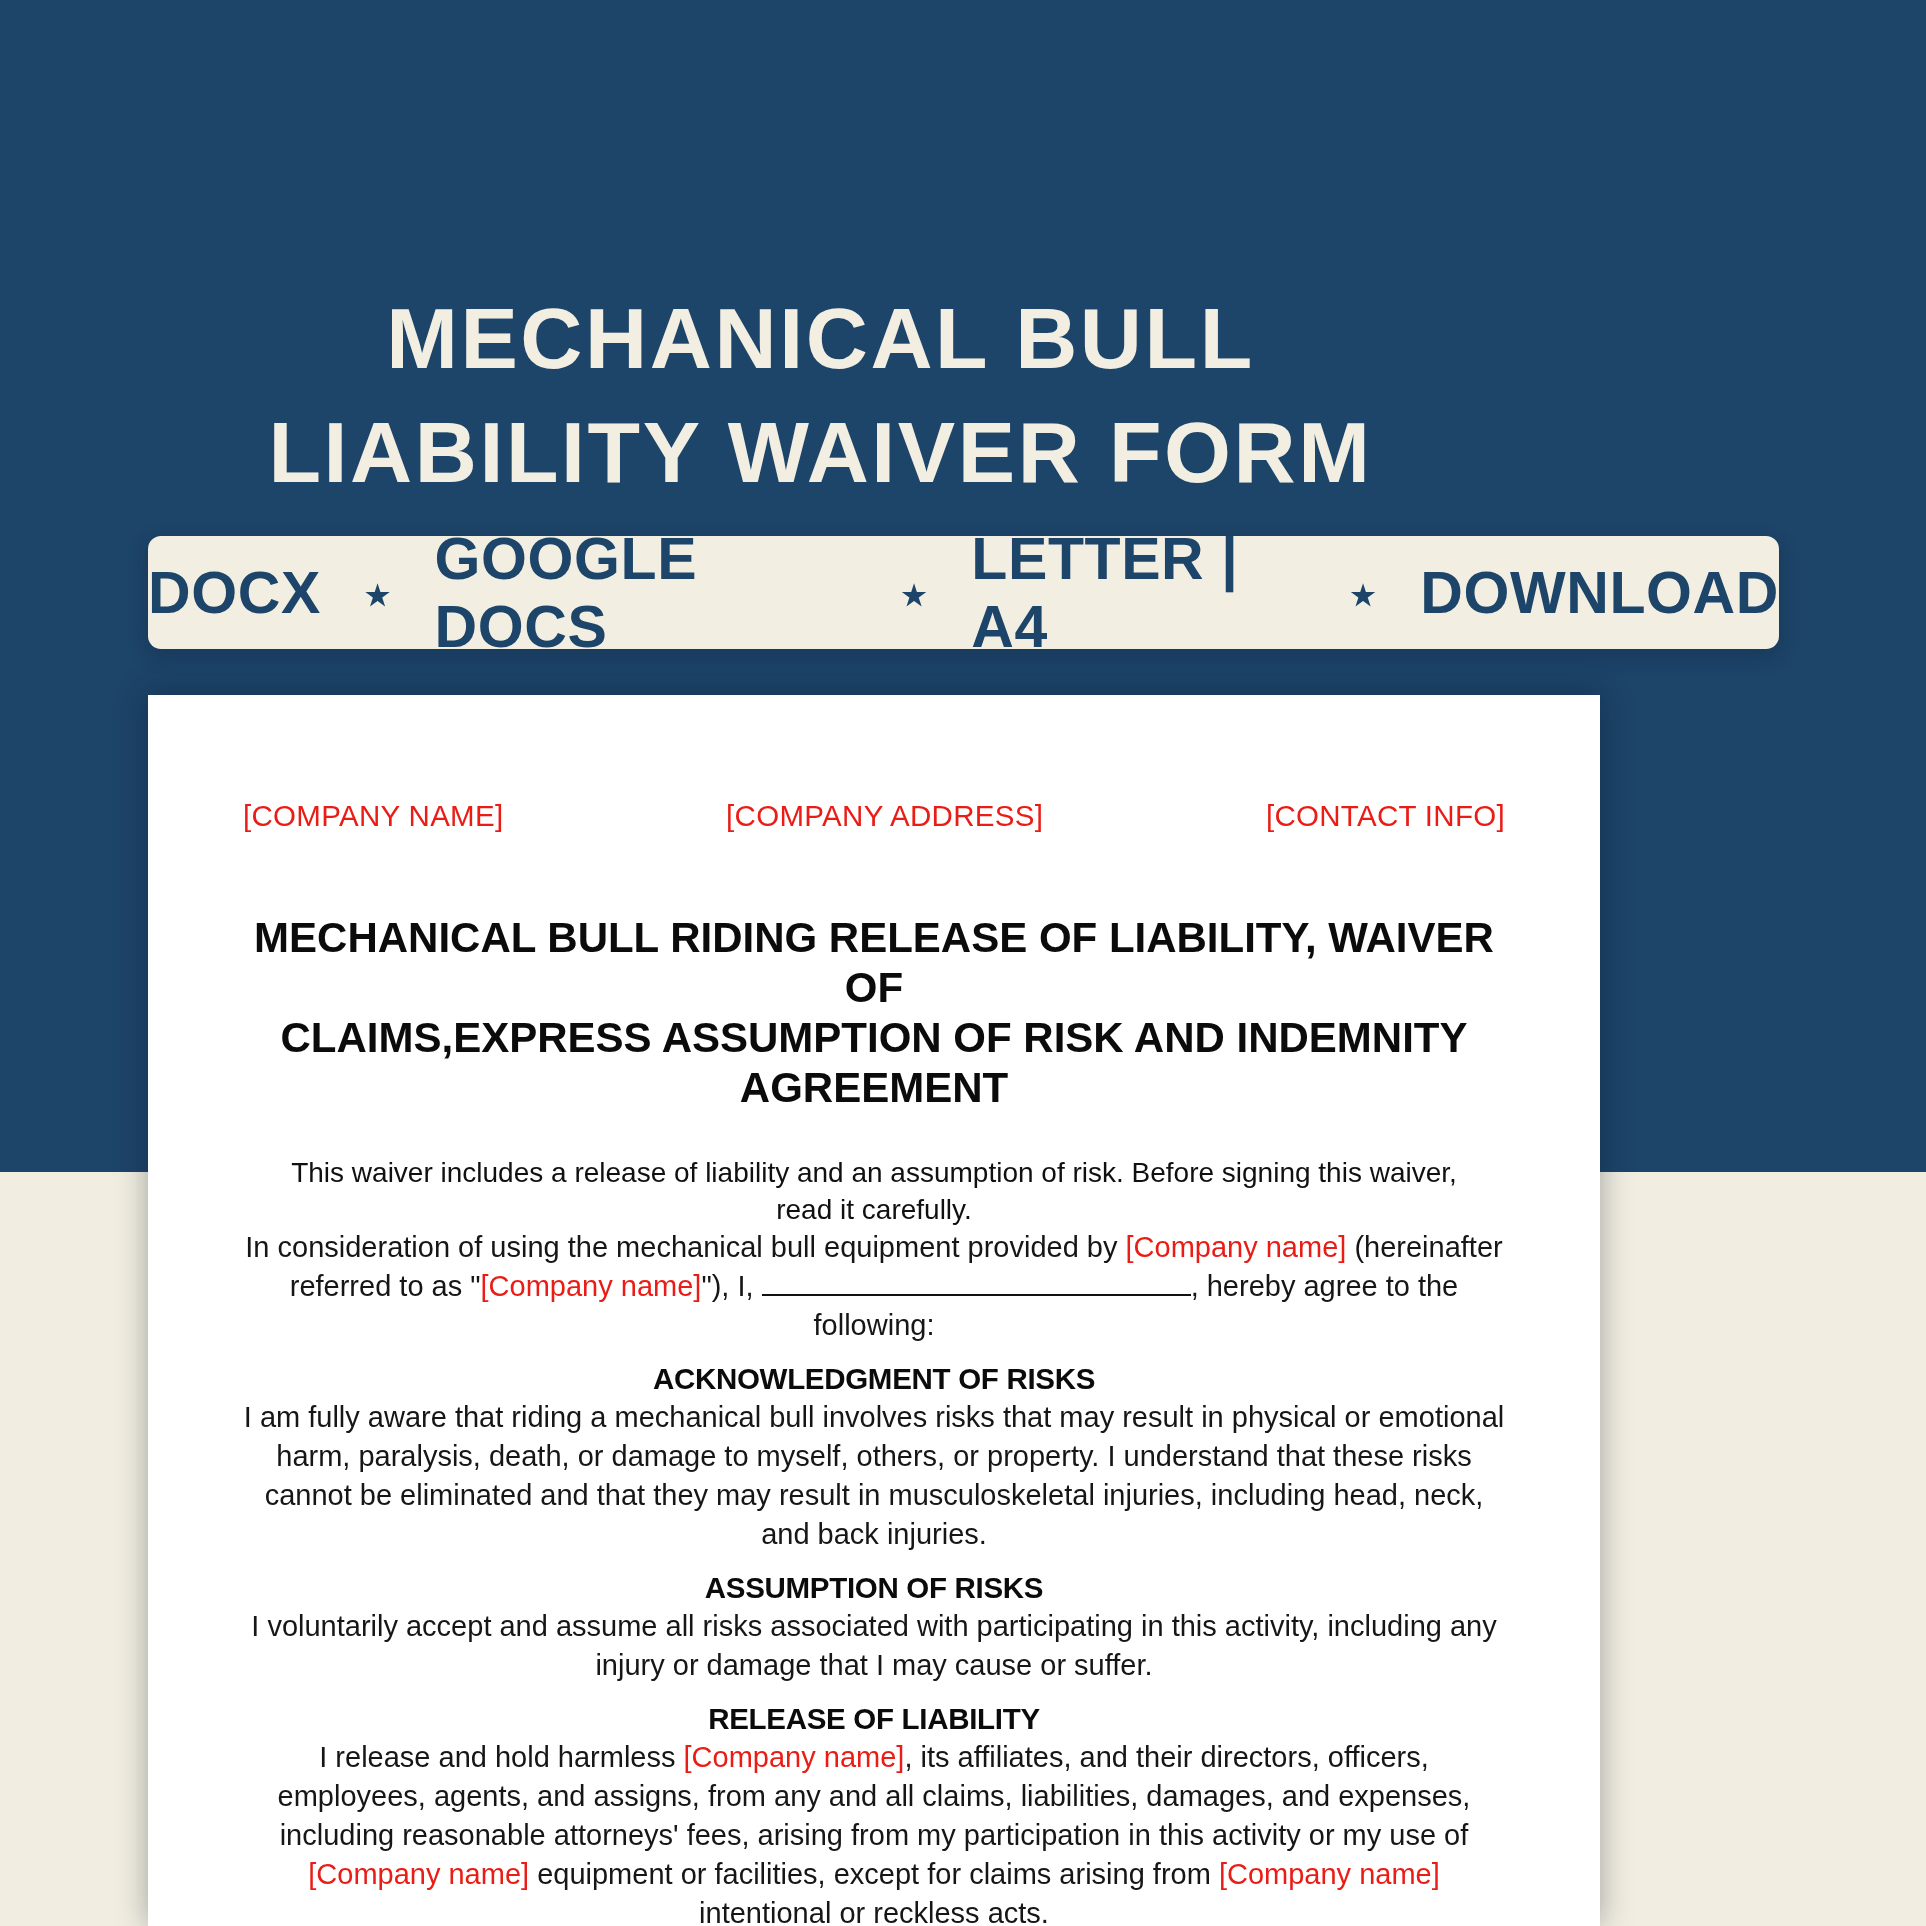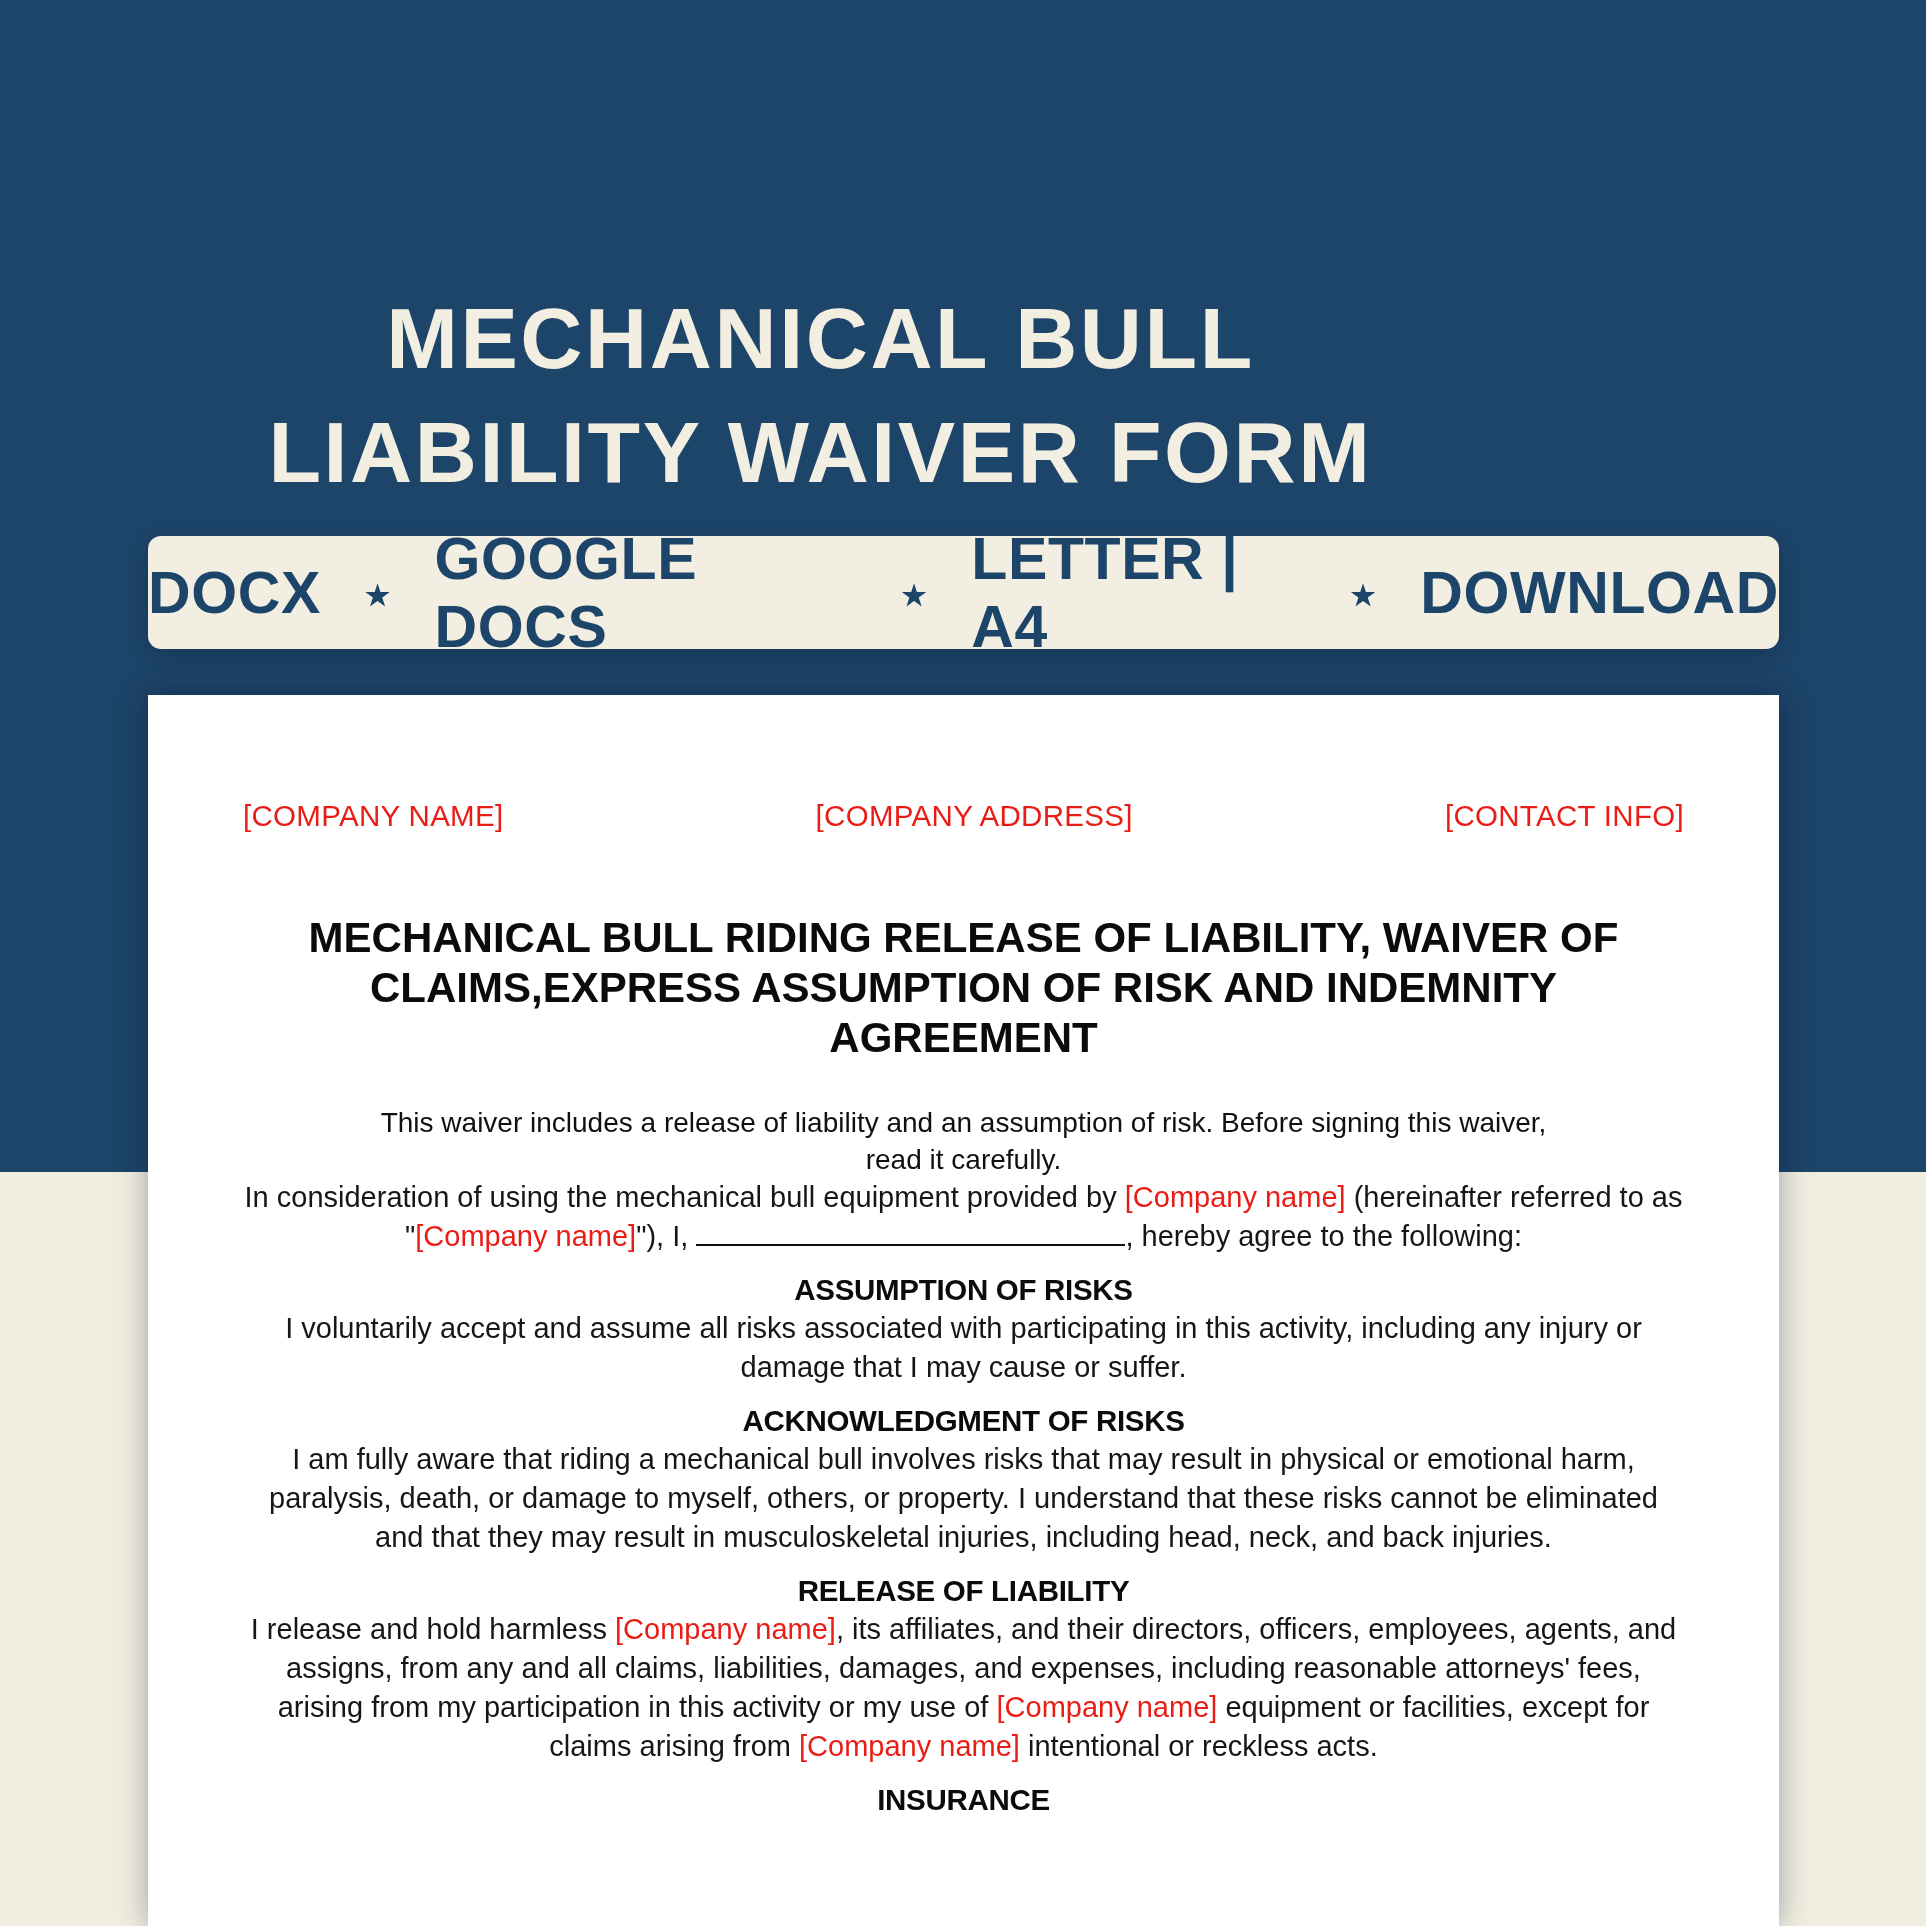--- a/index.html
+++ b/index.html
@@ -25,21 +25,21 @@
   .format-banner {
     position:absolute; left:148px; top:536px; width:1631px; height:113px;
     background:#f2efe2; border-radius:13px;
     display:flex; align-items:center; justify-content:center; gap:44px;
     color:#1d4469; font-weight:700; font-size:59px; letter-spacing:0.6px;
     box-shadow:0 6.4px 19px rgba(10,24,44,.25);
   }
   .format-banner .sep { font-size:28px; line-height:1; transform:translateY(2.6px); }
 
   .page {
-    position:absolute; left:148px; top:695px; width:1631px; height:1231px;
+    position:absolute; left:148px; top:695px; width:1452px; height:1231px;
     background:#ffffff; padding:103px 95px 0 95px; overflow:hidden;
     box-shadow:0 0 29.5px rgba(5,18,35,.35);
   }
 
   .page-header {
     display:flex; justify-content:space-between; align-items:baseline;
     font-size:29.5px; line-height:35px; letter-spacing:0.3px;
   }
   .red { color:#ea1c16; }
 
@@ -94,26 +94,26 @@
     <h2 class="doc-title">MECHANICAL BULL RIDING RELEASE OF LIABILITY, WAIVER OF
 CLAIMS,EXPRESS ASSUMPTION OF RISK AND INDEMNITY AGREEMENT</h2>
 
     <p class="doc-subtitle">This waiver includes a release of liability and an assumption of risk. Before signing this waiver,
 read it carefully.</p>
 
     <div class="doc-body">
       <p><span>In consideration of using the mechanical bull equipment provided by </span><span class="red">[Company name]</span><span> (hereinafter referred to as "</span><span class="red">[Company name]</span><span>"), I, </span><span class="blank-line"></span><span>, hereby agree to the following:</span></p>
       <div>
           <div class="section">
+            <h3 class="section-heading">ACKNOWLEDGMENT OF RISKS</h3>
+            <p><span>I am fully aware that riding a mechanical bull involves risks that may result in physical or emotional harm, paralysis, death, or damage to myself, others, or property. I understand that these risks cannot be eliminated and that they may result in musculoskeletal injuries, including head, neck, and back injuries.</span></p>
+          </div>
+          <div class="section">
             <h3 class="section-heading">ASSUMPTION OF RISKS</h3>
             <p><span>I voluntarily accept and assume all risks associated with participating in this activity, including any injury or damage that I may cause or suffer.</span></p>
-          </div>
-          <div class="section">
-            <h3 class="section-heading">ACKNOWLEDGMENT OF RISKS</h3>
-            <p><span>I am fully aware that riding a mechanical bull involves risks that may result in physical or emotional harm, paralysis, death, or damage to myself, others, or property. I understand that these risks cannot be eliminated and that they may result in musculoskeletal injuries, including head, neck, and back injuries.</span></p>
           </div>
           <div class="section">
             <h3 class="section-heading">RELEASE OF LIABILITY</h3>
             <p><span>I release and hold harmless </span><span class="red">[Company name]</span><span>, its affiliates, and their directors, officers, employees, agents, and assigns, from any and all claims, liabilities, damages, and expenses, including reasonable attorneys' fees, arising from my participation in this activity or my use of </span><span class="red">[Company name]</span><span> equipment or facilities, except for claims arising from </span><span class="red">[Company name]</span><span> intentional or reckless acts.</span></p>
           </div>
           <div class="section">
             <h3 class="section-heading">INSURANCE</h3>
           </div>
         </div>
     </div>

